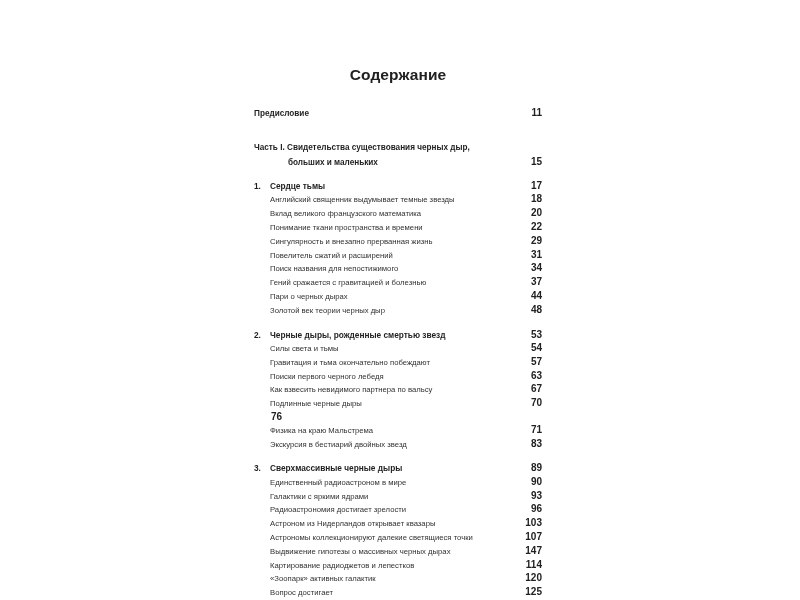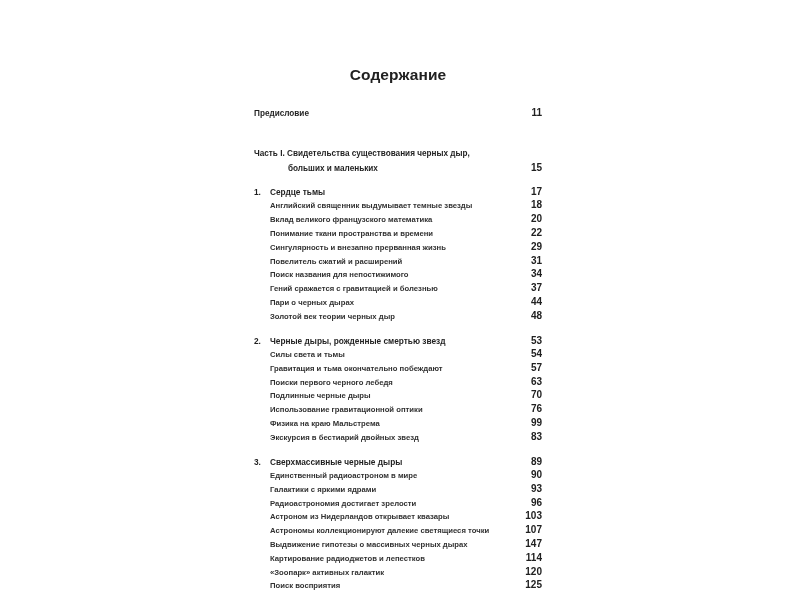--- a/index.html
+++ b/index.html
@@ -70,21 +70,21 @@
   
   .row.front-matter {
     font-weight: bold;
     font-size: 8.2px;
     color: #1f1f1f;
     margin-bottom: 12px;
   }
 
   
   .part-block {
-    margin-top: 25px;
+    margin-top: 19px;
     margin-bottom: 9px;
   }
   .part-block .row {
     font-weight: bold;
     font-size: 8.2px;
     color: #1f1f1f;
     line-height: 14px;
   }
   .part-block .part-line-2 {
     padding-left: 34px;
@@ -113,21 +113,20 @@
     width: 16px;
     flex: 0 0 16px;
   }
   .chapter-head .title {
     flex: 0 1 auto;
   }
 
   
   .sub .label {
     padding-left: 16px;
-    font-weight: bold;
   }
   .sub {
     font-weight: normal;
     font-size: 7.7px;
     color: #313131;
     line-height: 12.8px;
   }
 </style>
 </head>
 <body>
@@ -215,30 +214,33 @@
           </div>
           <div class="row sub">
             <span class="label">Гравитация и тьма окончательно побеждают</span>
             <span class="page-no">57</span>
           </div>
           <div class="row sub">
             <span class="label">Поиски первого черного лебедя</span>
             <span class="page-no">63</span>
           </div>
           <div class="row sub">
+            <span class="label">Как взвесить невидимого партнера по вальсу</span>
+            <span class="page-no">67</span>
+          </div>
+          <div class="row sub">
             <span class="label">Подлинные черные дыры</span>
             <span class="page-no">70</span>
           </div>
           <div class="row sub">
-            <span class="label">Использование гравитационной оптики</span>
             <span class="page-no">76</span>
           </div>
           <div class="row sub">
             <span class="label">Физика на краю Мальстрема</span>
-            <span class="page-no">99</span>
+            <span class="page-no">71</span>
           </div>
           <div class="row sub">
             <span class="label">Экскурсия в бестиарий двойных звезд</span>
             <span class="page-no">83</span>
           </div>
         </div>
         <div class="chapter">
           <div class="row chapter-head">
             <span class="label">
               <span class="num">3.</span>
@@ -272,20 +274,20 @@
           </div>
           <div class="row sub">
             <span class="label">Картирование радиоджетов и лепестков</span>
             <span class="page-no">114</span>
           </div>
           <div class="row sub">
             <span class="label">«Зоопарк» активных галактик</span>
             <span class="page-no">120</span>
           </div>
           <div class="row sub">
-            <span class="label">Поиск восприятия</span>
+            <span class="label">Вопрос достигает</span>
             <span class="page-no">125</span>
           </div>
         </div>
       </div>
 
   </div>
 </div>
 
 </body></html>

